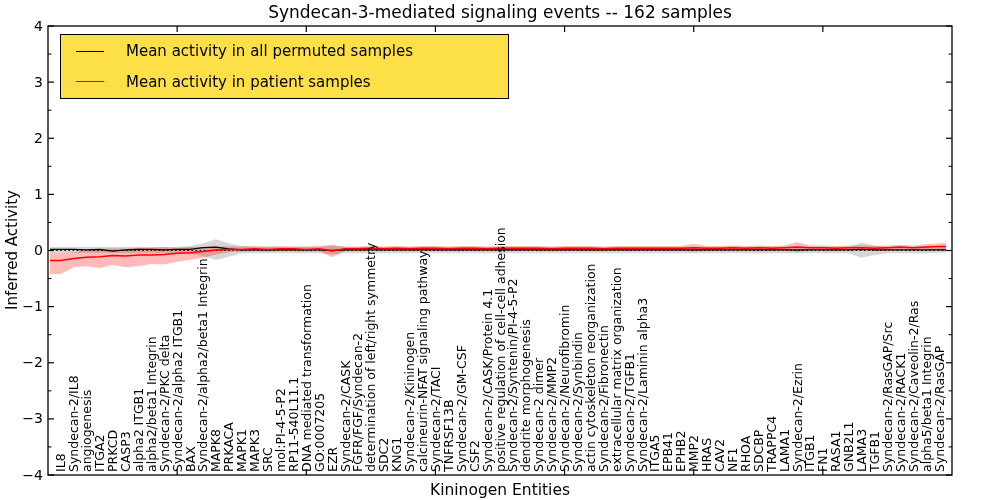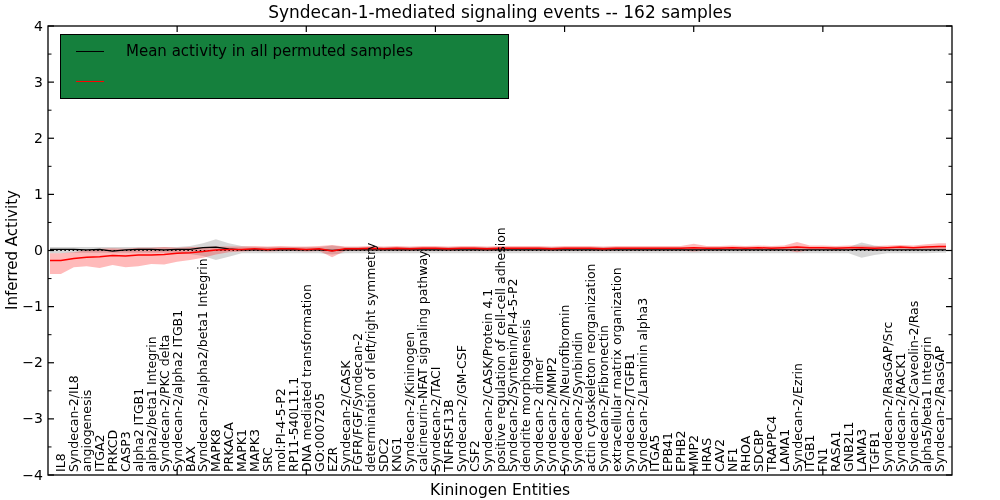--- a/index.html
+++ b/index.html
@@ -24,32 +24,32 @@
   .xticklabels span {
     position:absolute; white-space:nowrap; font-size:12.5px; line-height:13px;
     transform-origin:0 0; transform:rotate(-90deg);
   }
   .yticklabels div {
     position:absolute; left:0; width:43px; text-align:right;
     font-size:14px; line-height:17px;
   }
   .legend {
     position:absolute; left:60px; top:34px; width:447px; height:63px;
-    border:1.4px solid #000; background:#15803d; z-index:3;
+    border:1.4px solid #000; background:#fde047; z-index:3;
     display:flex; flex-direction:column; justify-content:space-evenly;
   }
   .lrow { display:flex; align-items:center; height:29px; }
   .lline { display:inline-block; width:28px; height:0; border-top:1.6px solid; margin-left:15px; }
   .ltext { margin-left:22px; font-size:15px; white-space:nowrap; }
 </style>
 </head>
 <body>
 
 <div class="fig">
-  <div class="title">Syndecan-1-mediated signaling events -- 162 samples</div>
+  <div class="title">Syndecan-3-mediated signaling events -- 162 samples</div>
   <div class="ylabel">Inferred Activity</div>
 
   <svg class="plot" id="plot-svg" width="1000" height="500" viewBox="0 0 1000 500">
       <path d="M50.0,247.1L60.9,247.1L73.8,247.1L86.7,247.1L99.7,247.1L112.6,247.1L125.5,247.1L138.4,247.1L151.3,247.1L164.2,247.1L177.1,247.1L190.1,246.0L203.0,243.2L215.9,239.3L228.8,243.2L241.7,246.0L254.6,247.1L267.5,247.1L280.5,247.1L293.4,247.1L306.3,247.1L319.2,247.1L332.1,245.4L345.0,247.1L357.9,247.1L370.9,247.1L383.8,247.1L396.7,247.1L409.6,247.1L422.5,247.1L435.4,247.1L448.3,247.1L461.3,247.1L474.2,247.1L487.1,247.1L500.0,247.1L512.9,247.1L525.8,247.1L538.7,247.1L551.7,247.1L564.6,247.1L577.5,247.1L590.4,247.1L603.3,247.1L616.2,247.1L629.1,247.1L642.1,247.1L655.0,247.1L667.9,247.1L680.8,247.1L693.7,247.1L706.6,247.1L719.5,247.1L732.5,247.1L745.4,247.1L758.3,247.1L771.2,247.1L784.1,247.1L797.0,247.1L809.9,247.1L822.9,247.1L835.8,247.1L848.7,247.1L861.6,242.6L874.5,245.4L887.4,247.1L900.3,247.1L913.3,247.1L926.2,246.6L939.1,246.6L946.0,246.6L946.0,252.7L939.1,252.7L926.2,253.3L913.3,253.3L900.3,253.3L887.4,253.3L874.5,255.0L861.6,257.8L848.7,253.3L835.8,253.3L822.9,253.3L809.9,253.3L797.0,253.3L784.1,253.3L771.2,253.3L758.3,253.3L745.4,253.3L732.5,253.3L719.5,253.3L706.6,253.3L693.7,253.3L680.8,253.3L667.9,253.3L655.0,253.3L642.1,253.3L629.1,253.3L616.2,253.3L603.3,253.3L590.4,253.3L577.5,253.3L564.6,253.3L551.7,253.3L538.7,253.3L525.8,253.3L512.9,253.3L500.0,253.3L487.1,253.3L474.2,253.3L461.3,253.3L448.3,253.3L435.4,253.3L422.5,253.3L409.6,253.3L396.7,253.3L383.8,253.3L370.9,253.3L357.9,253.3L345.0,253.3L332.1,254.4L319.2,253.3L306.3,253.3L293.4,253.3L280.5,253.3L267.5,253.3L254.6,253.3L241.7,253.3L228.8,256.7L215.9,260.0L203.0,256.1L190.1,253.9L177.1,252.7L164.2,252.7L151.3,252.7L138.4,252.7L125.5,252.7L112.6,252.7L99.7,252.7L86.7,252.7L73.8,252.7L60.9,253.3L50.0,253.3Z" fill="rgba(0,0,0,0.16)" stroke="none"></path>
       <path d="M50.0,253.3L60.9,253.3L73.8,252.2L86.7,249.9L99.7,248.8L112.6,248.3L125.5,248.8L138.4,247.7L151.3,247.7L164.2,247.1L177.1,247.7L190.1,247.1L203.0,247.1L215.9,246.6L228.8,246.6L241.7,246.6L254.6,246.0L267.5,246.6L280.5,246.0L293.4,246.6L306.3,246.6L319.2,246.0L332.1,244.9L345.0,246.6L357.9,246.6L370.9,246.0L383.8,246.6L396.7,246.0L409.6,246.6L422.5,246.0L435.4,246.0L448.3,246.6L461.3,246.0L474.2,246.0L487.1,246.6L500.0,246.0L512.9,246.0L525.8,246.0L538.7,246.0L551.7,246.6L564.6,246.0L577.5,246.0L590.4,246.0L603.3,246.6L616.2,246.0L629.1,246.0L642.1,246.0L655.0,246.0L667.9,246.0L680.8,246.0L693.7,243.8L706.6,246.0L719.5,246.0L732.5,245.4L745.4,246.0L758.3,245.4L771.2,246.0L784.1,245.4L797.0,242.1L809.9,245.4L822.9,245.4L835.8,246.0L848.7,245.4L861.6,245.4L874.5,246.0L887.4,245.4L900.3,244.9L913.3,245.4L926.2,244.3L939.1,243.2L946.0,243.2L946.0,249.9L939.1,249.9L926.2,249.4L913.3,249.9L900.3,249.4L887.4,249.9L874.5,250.5L861.6,249.9L848.7,249.9L835.8,250.5L822.9,249.9L809.9,249.9L797.0,252.2L784.1,249.9L771.2,250.5L758.3,249.9L745.4,250.5L732.5,249.9L719.5,250.5L706.6,250.5L693.7,251.6L680.8,250.5L667.9,250.5L655.0,250.5L642.1,250.5L629.1,250.5L616.2,250.5L603.3,251.1L590.4,250.5L577.5,250.5L564.6,250.5L551.7,251.1L538.7,250.5L525.8,250.5L512.9,250.5L500.0,250.5L487.1,251.1L474.2,250.5L461.3,250.5L448.3,251.1L435.4,250.5L422.5,250.5L409.6,251.1L396.7,250.5L383.8,250.5L370.9,250.5L357.9,250.5L345.0,251.1L332.1,257.2L319.2,251.1L306.3,251.6L293.4,251.1L280.5,251.1L267.5,251.6L254.6,251.1L241.7,251.6L228.8,252.2L215.9,254.4L203.0,257.8L190.1,260.0L177.1,261.7L164.2,264.5L151.3,264.0L138.4,266.2L125.5,267.3L112.6,265.1L99.7,267.9L86.7,266.2L73.8,267.3L60.9,274.1L50.0,274.1Z" fill="rgba(255,0,0,0.27)" stroke="none"></path>
       <line x1="48" y1="250.5" x2="952" y2="250.5" stroke="#000000" stroke-width="1.1" stroke-dasharray="1.5,2.6"></line>
       <polyline points="50.0,249.4 60.9,249.4 73.8,249.4 86.7,249.9 99.7,249.4 112.6,251.1 125.5,249.9 138.4,249.4 151.3,249.4 164.2,249.9 177.1,249.4 190.1,249.4 203.0,247.7 215.9,247.1 228.8,248.8 241.7,249.9 254.6,249.9 267.5,249.9 280.5,249.9 293.4,249.9 306.3,249.9 319.2,249.9 332.1,250.5 345.0,249.9 357.9,249.9 370.9,249.9 383.8,249.9 396.7,249.9 409.6,249.9 422.5,249.9 435.4,249.9 448.3,249.9 461.3,249.9 474.2,249.9 487.1,249.9 500.0,249.9 512.9,249.9 525.8,249.9 538.7,249.9 551.7,249.9 564.6,249.9 577.5,249.9 590.4,249.9 603.3,249.9 616.2,249.9 629.1,249.9 642.1,249.9 655.0,249.9 667.9,249.9 680.8,249.9 693.7,249.9 706.6,249.9 719.5,249.9 732.5,249.9 745.4,249.9 758.3,249.9 771.2,249.9 784.1,249.9 797.0,249.9 809.9,249.9 822.9,249.9 835.8,249.9 848.7,249.9 861.6,249.4 874.5,249.9 887.4,249.9 900.3,249.9 913.3,249.9 926.2,249.9 939.1,249.9 946.0,249.9" fill="none" stroke="#000000" stroke-width="1.3"></polyline>
       <polyline points="50.0,260.6 60.9,260.6 73.8,258.4 86.7,257.2 99.7,256.7 112.6,255.6 125.5,256.1 138.4,255.0 151.3,255.0 164.2,254.4 177.1,253.3 190.1,252.7 203.0,251.6 215.9,249.9 228.8,249.4 241.7,249.4 254.6,248.8 267.5,249.4 280.5,248.8 293.4,248.8 306.3,249.4 319.2,248.8 332.1,251.1 345.0,248.8 357.9,248.8 370.9,248.3 383.8,248.8 396.7,248.3 409.6,248.8 422.5,248.3 435.4,248.3 448.3,248.8 461.3,248.3 474.2,248.3 487.1,248.8 500.0,248.3 512.9,248.3 525.8,248.3 538.7,248.3 551.7,248.8 564.6,248.3 577.5,248.3 590.4,248.3 603.3,248.8 616.2,248.3 629.1,248.3 642.1,248.3 655.0,248.3 667.9,248.3 680.8,248.3 693.7,247.7 706.6,248.3 719.5,248.3 732.5,247.7 745.4,248.3 758.3,247.7 771.2,248.3 784.1,247.7 797.0,247.1 809.9,247.7 822.9,247.7 835.8,248.3 848.7,247.7 861.6,247.7 874.5,248.3 887.4,247.7 900.3,247.1 913.3,247.7 926.2,247.1 939.1,246.6 946.0,246.6" fill="none" stroke="#ff0000" stroke-width="1.5"></polyline>
       <rect x="48" y="26" width="904" height="449" fill="none" stroke="#000" stroke-width="1.3"></rect>
       <line x1="48" y1="475" x2="54" y2="475" stroke="#000" stroke-width="1.2"></line>
@@ -183,17 +183,18 @@
       <span style="left: 932.586px; top: 472px;">Syndecan-2/RasGAP</span>
     </div>
 
   <div class="legend">
     <div class="lrow">
       <span class="lline" id="lline0" style="border-top-color: rgb(0, 0, 0);"></span>
       <span class="ltext">Mean activity in all permuted samples</span>
     </div>
     <div class="lrow">
       <span class="lline" id="lline1" style="border-top-color: rgb(255, 0, 0);"></span>
+      <span class="ltext">Mean activity in patient samples</span>
     </div>
   </div>
 
   <div class="xlabel">Kininogen Entities</div>
 </div>
 
 </body></html>

